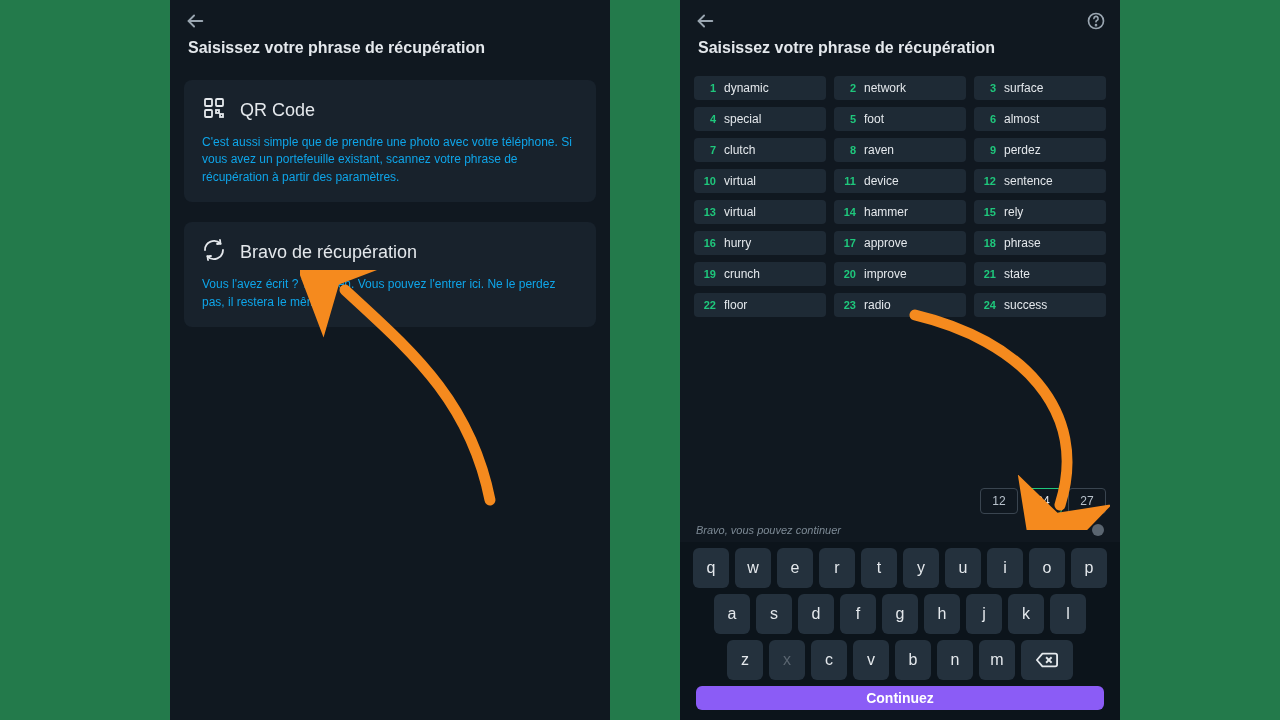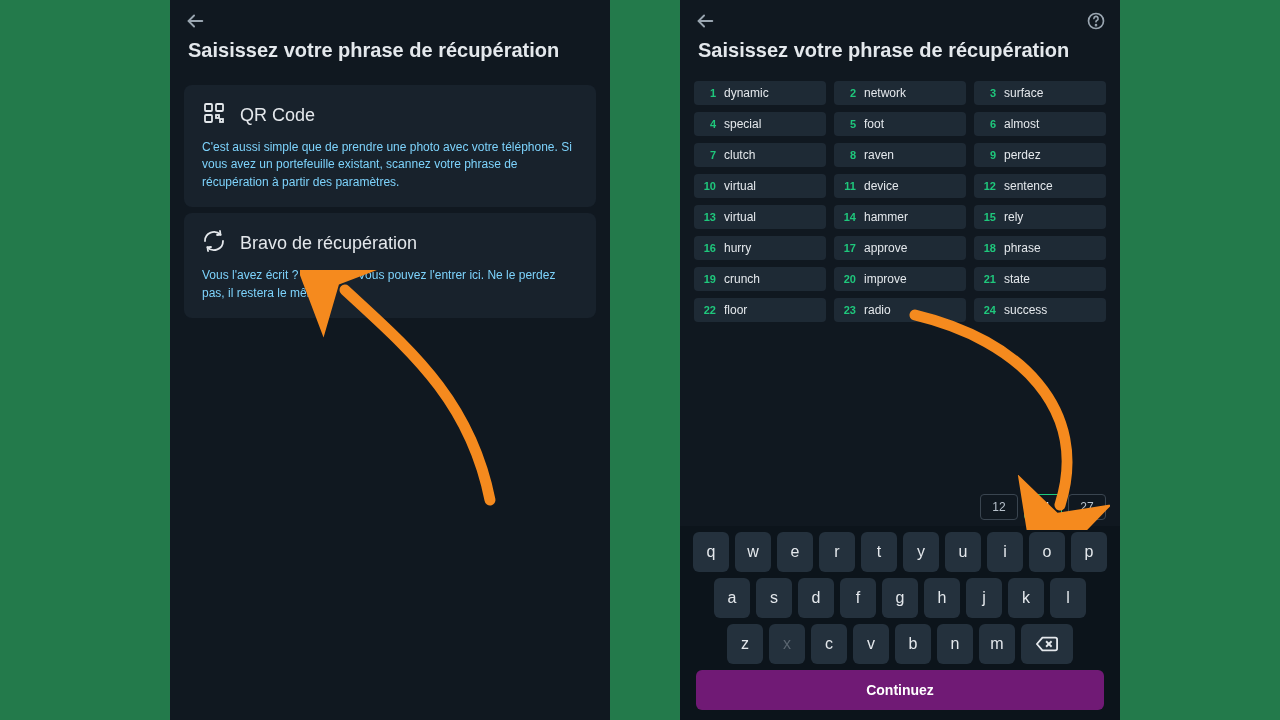--- a/index.html
+++ b/index.html
@@ -25,50 +25,50 @@
   .topbar {
     display: flex;
     align-items: center;
     justify-content: space-between;
     padding: 10px 14px 6px;
   }
   .topbar .spacer { flex: 1; }
   .back-arrow svg, .help-icon svg { display: block; }
   .title-block { padding: 0 18px 10px; }
   .title {
-    font-size: 20px;
+    font-size: 16px;
     font-weight: 600;
     line-height: 1.25;
     margin-bottom: 4px;
   }
   .subtitle {
     font-size: 11px;
     color: #8a97a3;
   }
 
-  .cards { padding: 8px 14px; display: flex; flex-direction: column; gap: 6px; }
+  .cards { padding: 8px 14px; display: flex; flex-direction: column; gap: 20px; }
   .card {
     background: #18222c;
     border-radius: 8px;
     padding: 16px 18px;
   }
   .card-head {
     display: flex;
     align-items: center;
     gap: 14px;
     margin-bottom: 10px;
   }
   .card-head .label {
     font-size: 18px;
     font-weight: 500;
   }
   .card-body {
     font-size: 12px;
     line-height: 1.45;
-    color: #7dd3fc;
+    color: #0ea5e9;
   }
 
   
   .words-wrap {
     padding: 4px 14px 6px;
     display: grid;
     grid-template-columns: repeat(3, 1fr);
     gap: 7px 8px;
   }
   .word-chip {
@@ -144,22 +144,22 @@
     display: flex; align-items: center; justify-content: center;
     color: #e4e8ec;
     font-size: 16px;
     font-weight: 500;
   }
   .key.muted { color: #5a6570; }
   .key.wide { width: 52px; }
 
   .cta {
     margin: 6px 8px 0;
-    height: 40px;
-    background: #701a75;
+    height: 24px;
+    background: #8b5cf6;
     border-radius: 6px;
     display: flex;
     align-items: center; justify-content: center;
     font-size: 14px;
     font-weight: 600;
     color: #fff;
   }
 
   
   .arrow-svg {
@@ -340,20 +340,24 @@
   <div class="spacer-grow"></div>
 
   <div style="display:flex; justify-content:flex-end; padding:0 14px 6px;">
     <div class="length-selector" style="margin:0; padding:0; gap:6px;">
       <div class="len-btn">12</div>
       <div class="len-btn active">24</div>
       <div class="len-btn">27</div>
     </div>
   </div>
 
+  <div class="status-row">
+    <span>Bravo, vous pouvez continuer</span>
+    <span class="dot"></span>
+  </div>
 
   <div class="keyboard">
     <div class="kb-row" id="kb-row1">
         <div class="key">q</div>
         <div class="key">w</div>
         <div class="key">e</div>
         <div class="key">r</div>
         <div class="key">t</div>
         <div class="key">y</div>
         <div class="key">u</div>

